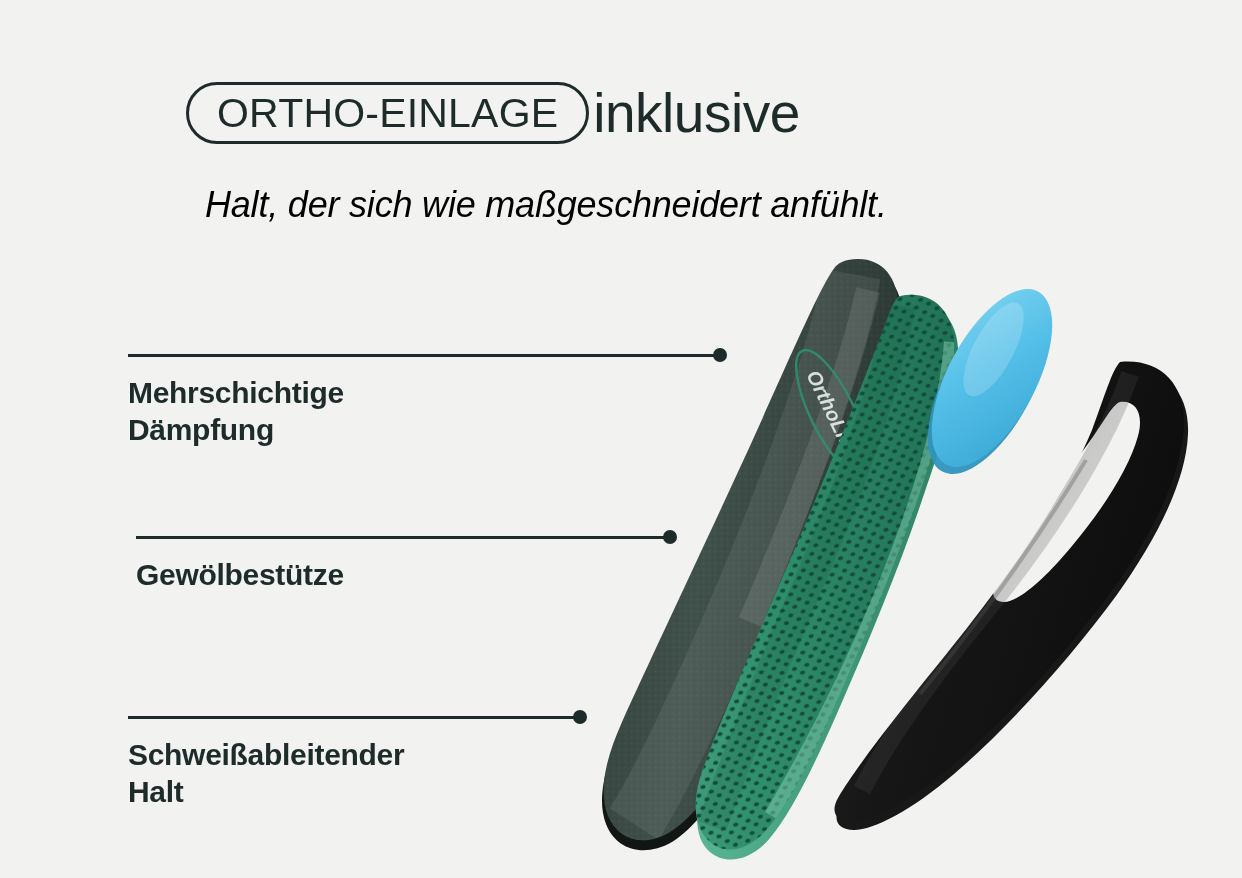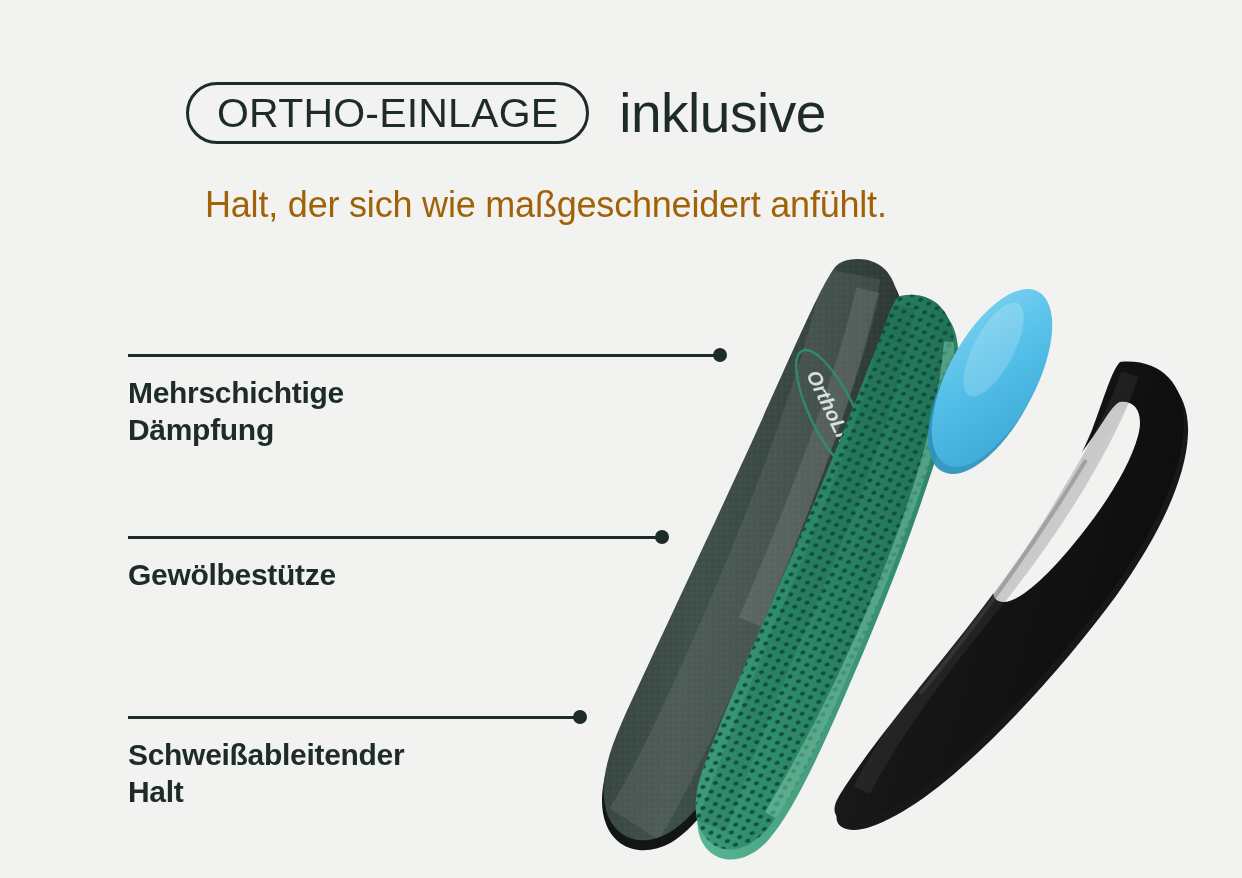--- a/index.html
+++ b/index.html
@@ -15,21 +15,21 @@
     width:1242px; height:878px;
     background:#f2f2f1;
   }
 
   
   #headline-row {
     position:absolute;
     left:186px; top:82px;
     display:flex;
     align-items:center;
-    gap:30px;
+    gap:4px;
   }
   #badge-pill {
     display:flex;
     align-items:center;
     justify-content:center;
     height:62px;
     padding:0 28px;
     border:3px solid #1d2b2a;
     border-radius:999px;
     background:transparent;
@@ -48,23 +48,24 @@
     color:#1d2b2a;
     line-height:1;
     letter-spacing:-0.5px;
     white-space:nowrap;
   }
   #subtitle {
     position:absolute;
     left:205px; top:184px;
     font-size:36px;
     font-weight:400;
-    color:#a16207;
+    color:#000000;
     letter-spacing:-0.2px;
     white-space:nowrap;
+    font-style:italic;
   }
 
   
   .feature {
     position:absolute;
     left:128px;
   }
   .feature-connector {
     position:relative;
     height:14px;
@@ -86,21 +87,21 @@
     margin-top:13px;
     font-size:30px;
     font-weight:700;
     line-height:1.22;
     color:#1d2b2a;
     letter-spacing:-0.3px;
     white-space:pre-line;
   }
 
   #feature-0 { top:348px; }
-  #feature-1 { top:530px; }
+  #feature-1 { top:530px;margin-left:8px; }
   #feature-2 { top:710px; }
 
   #feature-0 .conn-line { width:592px; }
   #feature-0 .conn-dot  { left:585px; }
   #feature-1 .conn-line { width:534px; }
   #feature-1 .conn-dot  { left:527px; }
   #feature-2 .conn-line { width:452px; }
   #feature-2 .conn-dot  { left:445px; }
 
   

